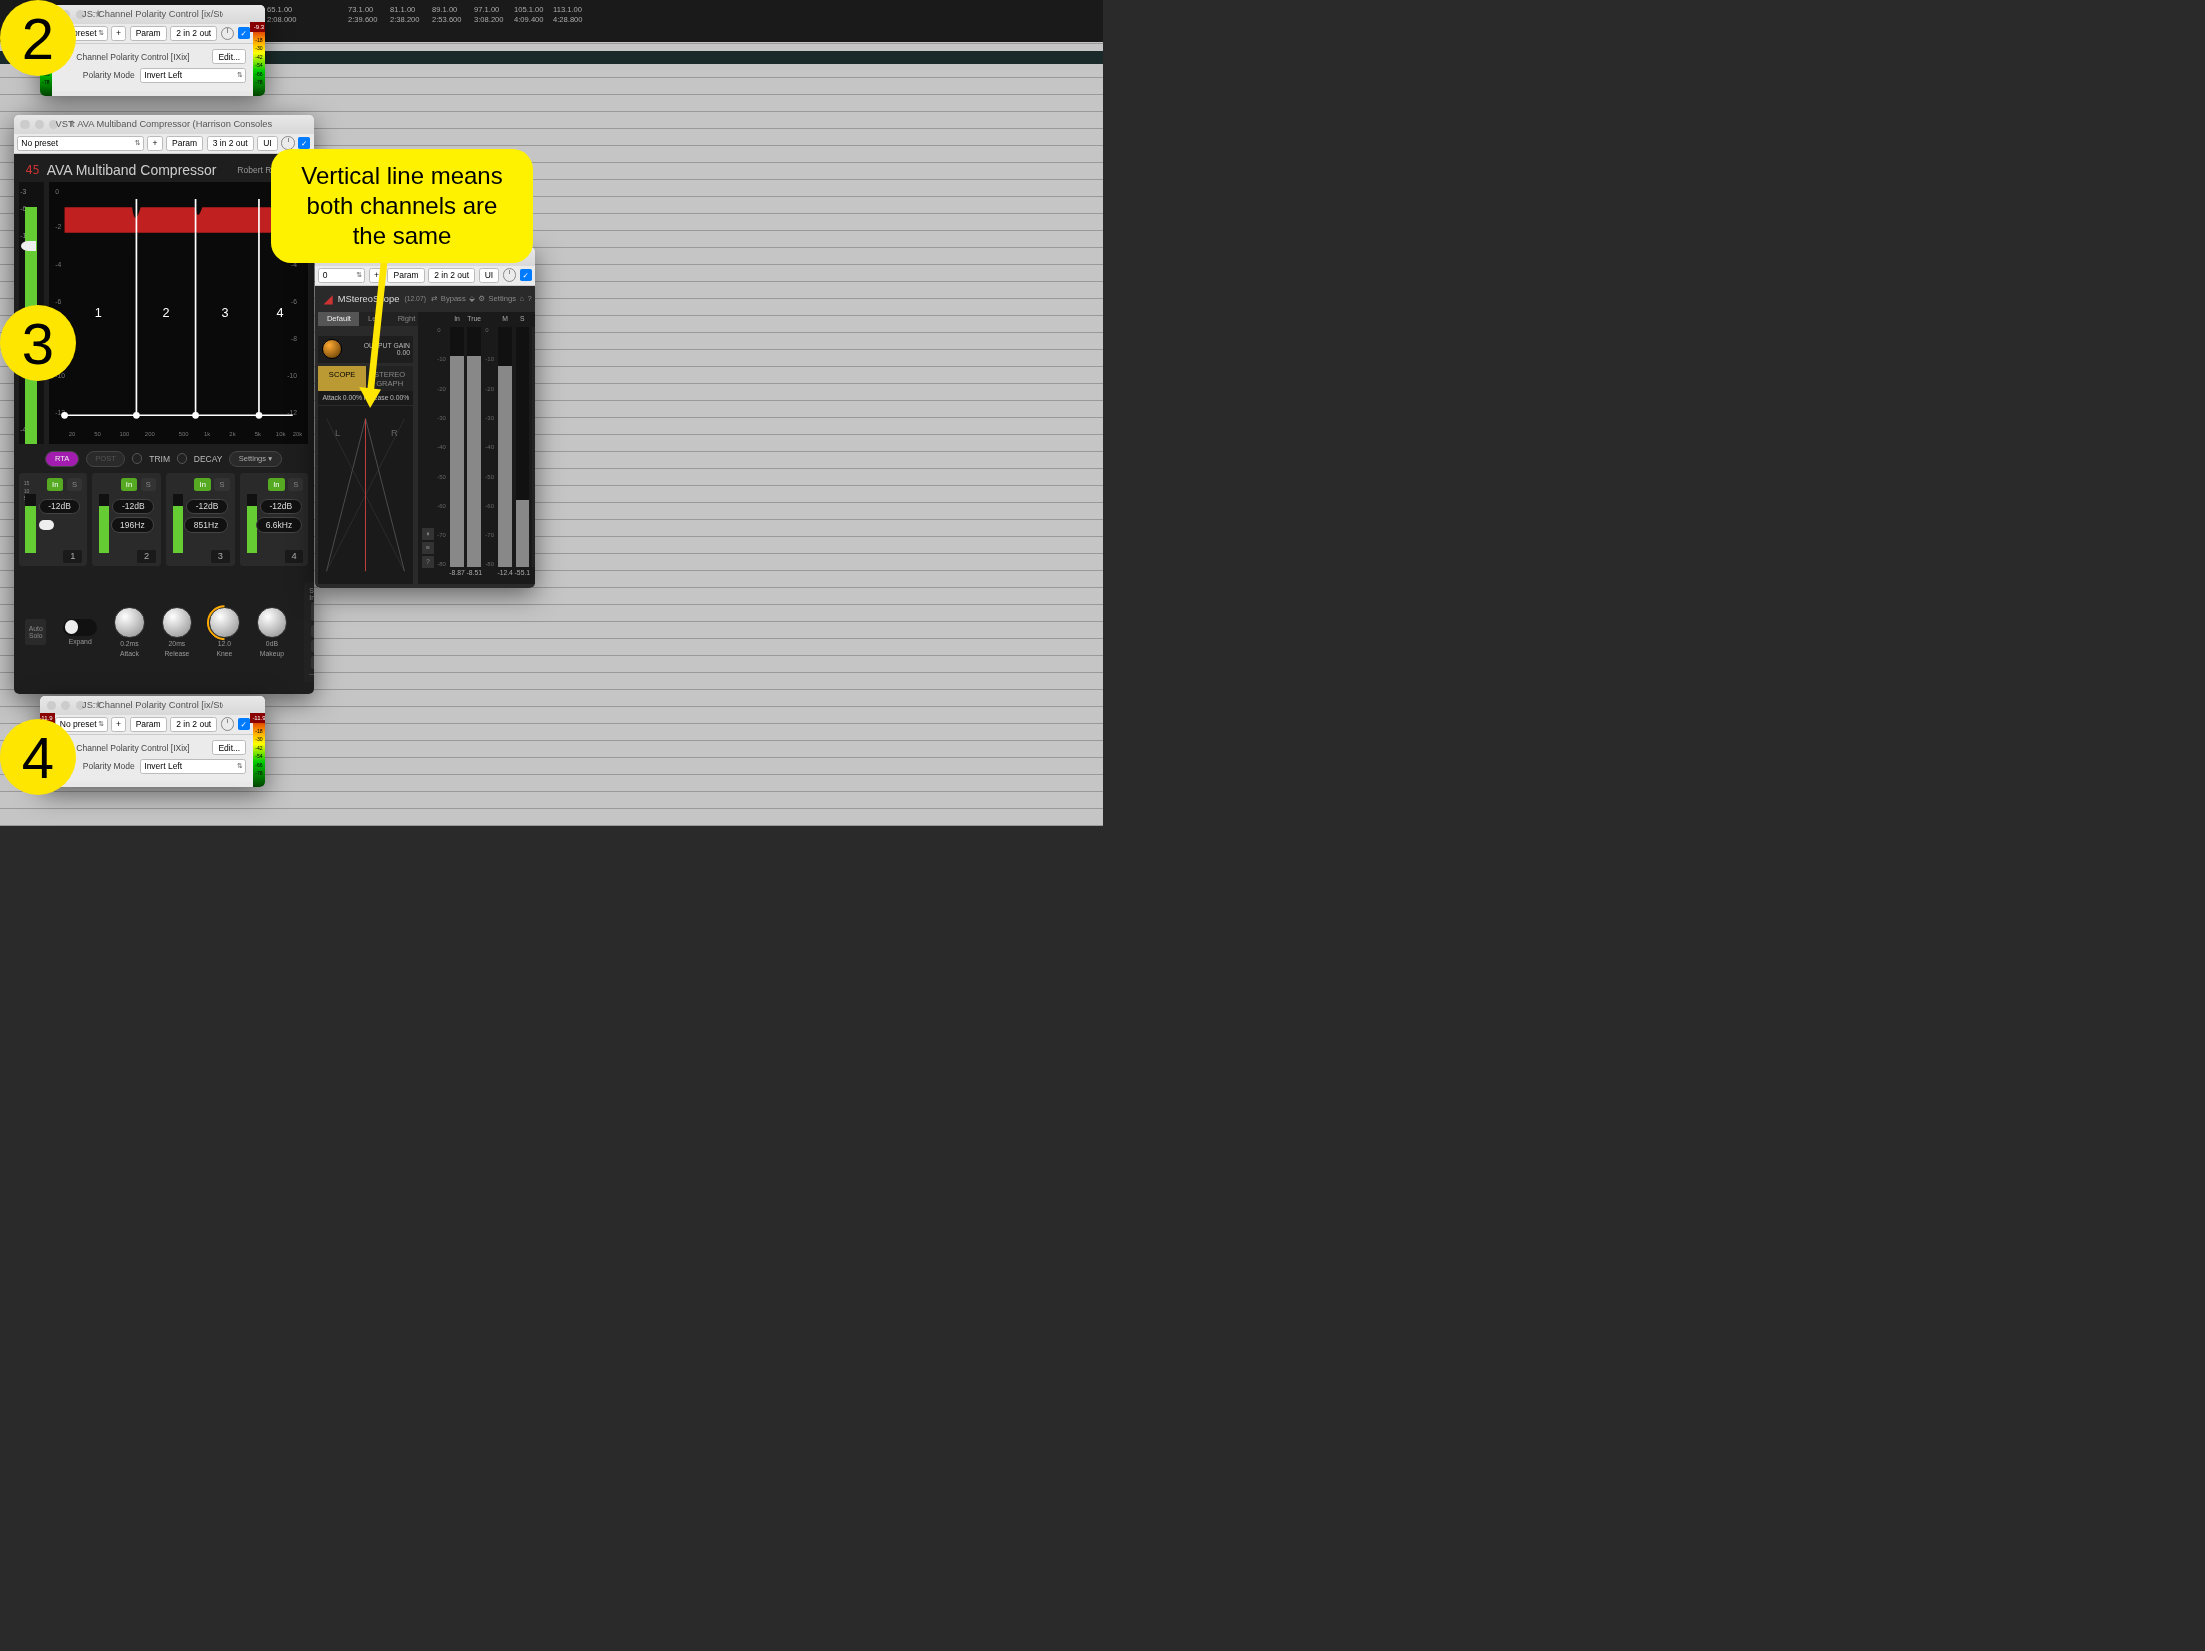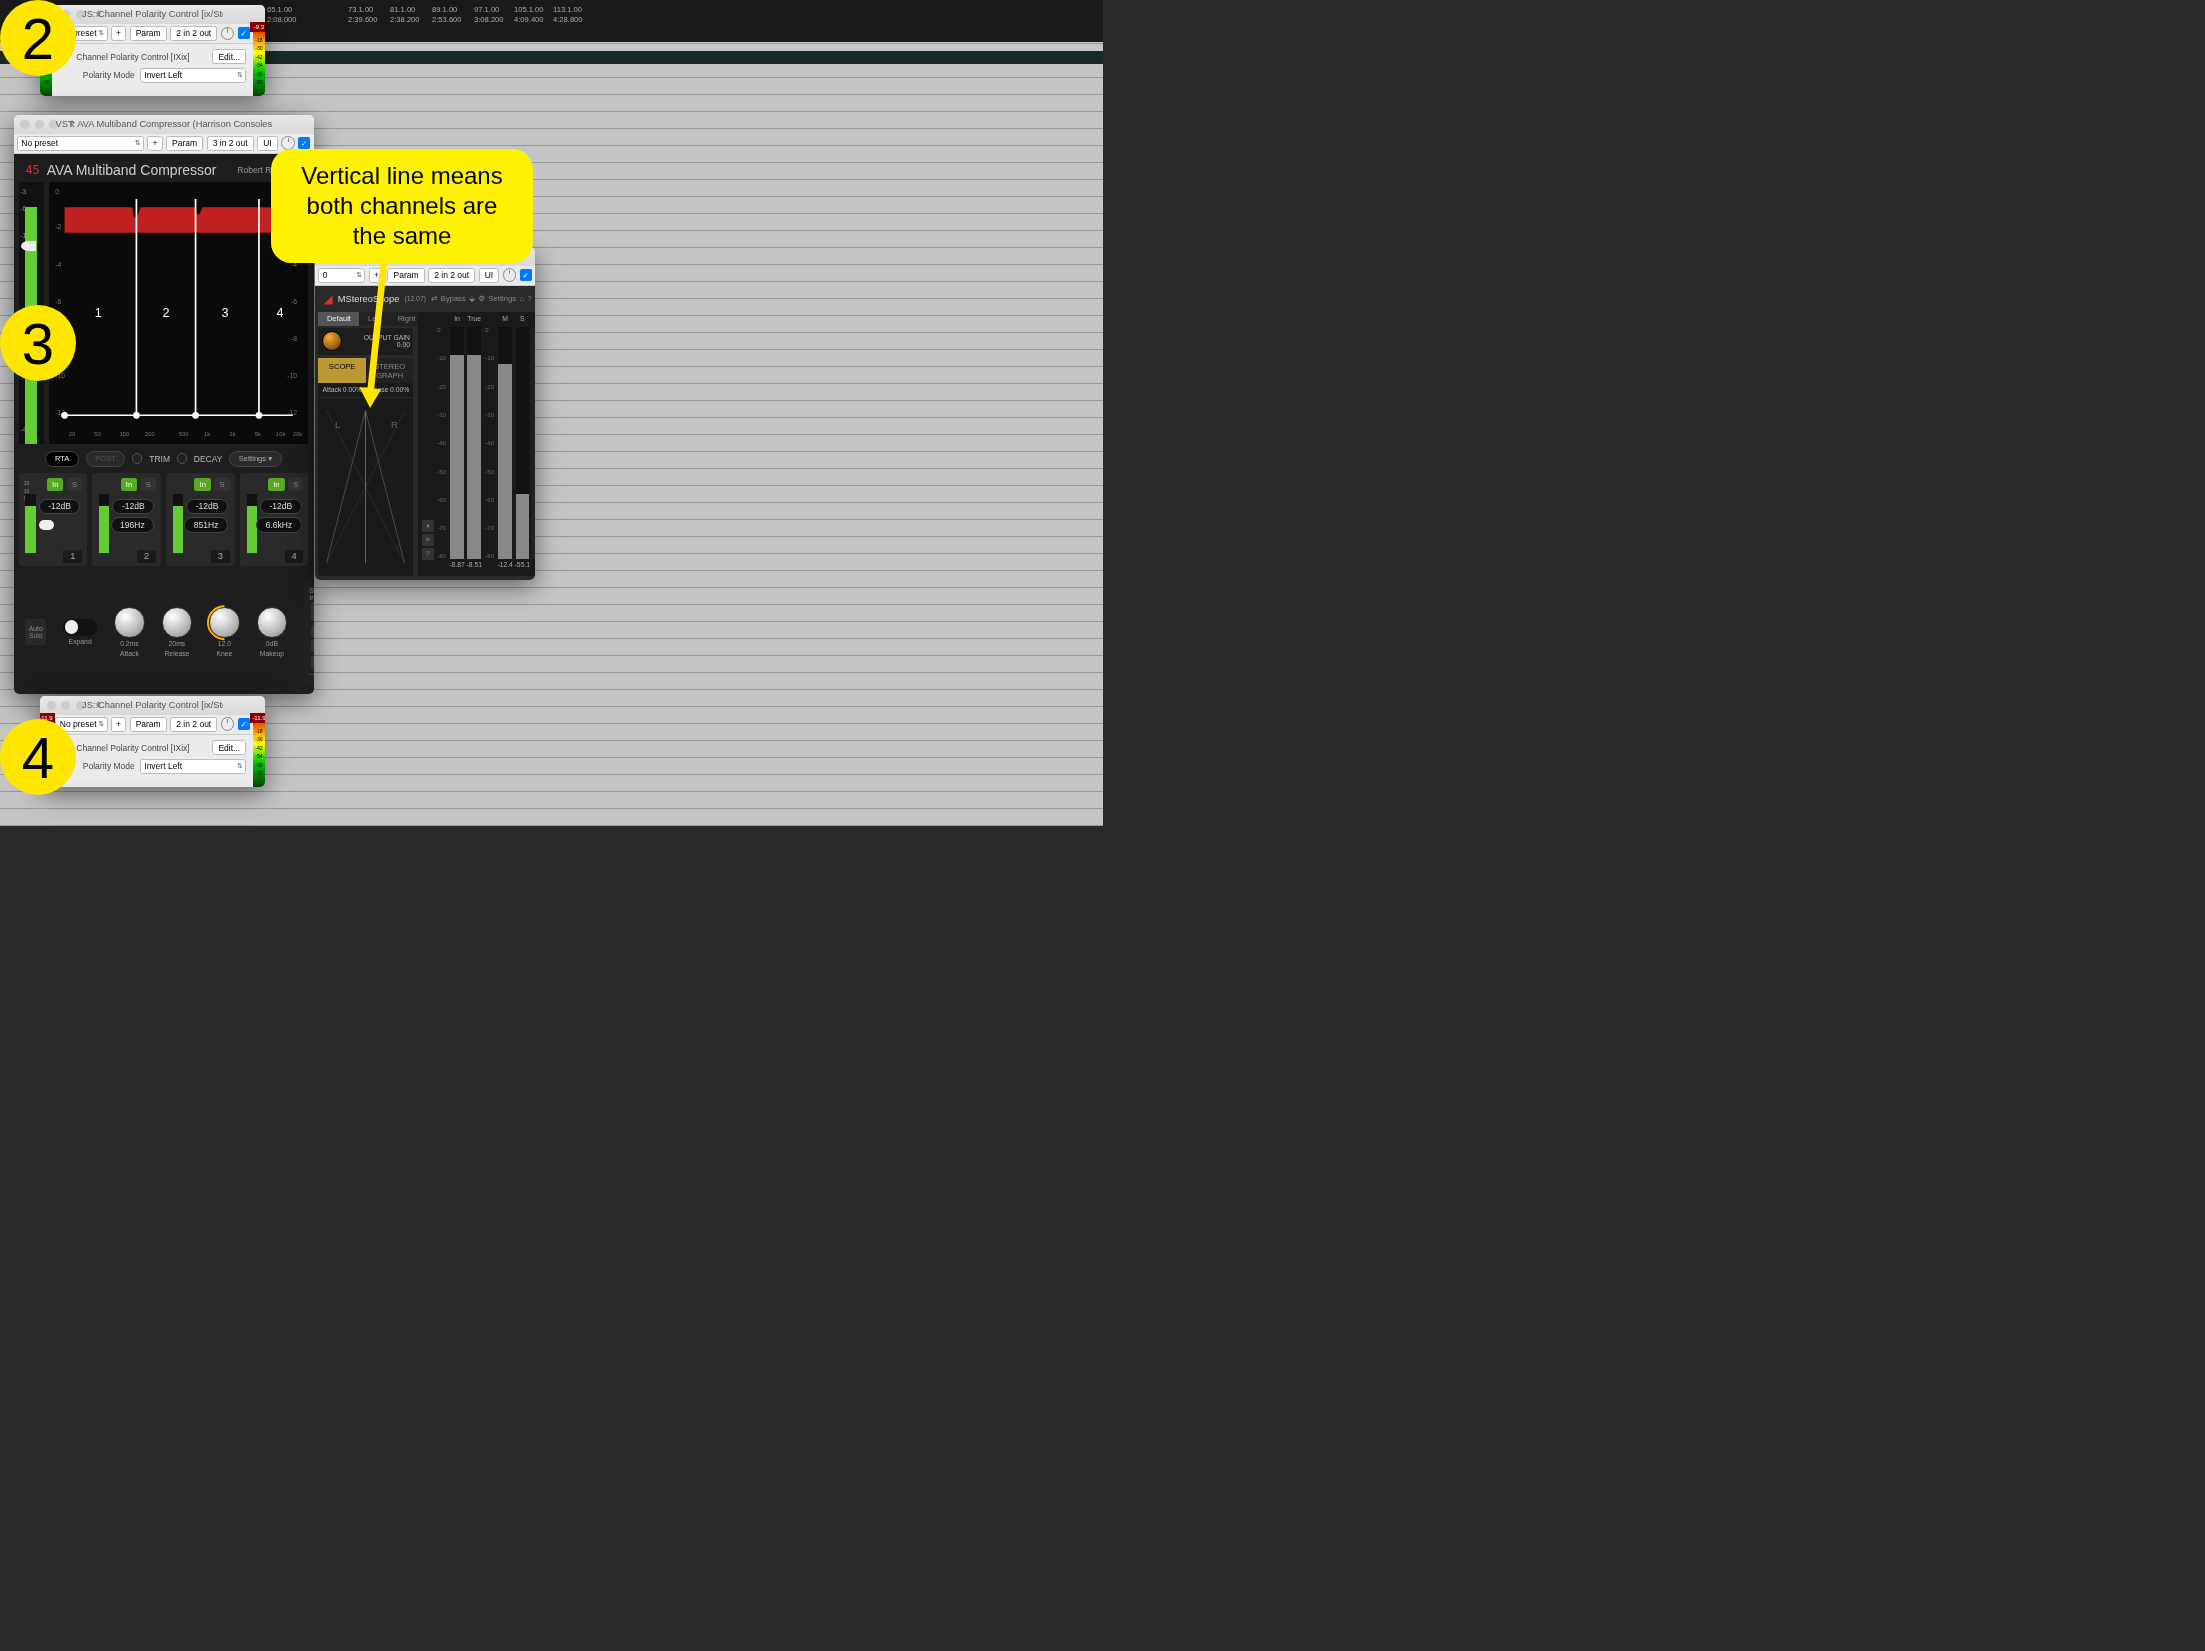--- a/index.html
+++ b/index.html
@@ -44,21 +44,21 @@
 .threshold-meter{width:25.4px;height:262px;background:#111;position:relative;display:flex;flex-direction:column;align-items:center}
 .th-scale{position:absolute;left:1.7px;top:8.5px;font-size:6.8px;color:#888;line-height:1}
 .th-bar{position:absolute;bottom:0;left:6.8px;width:12px;background:#6c3;height:237px}
 .th-handle{position:absolute;left:2.5px;width:15.2px;height:10.2px;background:#eee;border-radius:50% 0 0 50%;top:59px}
 
 .graph-area{flex:1;background:#0a0a0a;height:262px;position:relative}
 .graph-svg{width:100%;height:100%}
 
 .controls-row{display:flex;gap:6.8px;margin-top:6.8px;align-items:center;justify-content:center}
 .ctrl-btn{padding:2.5px 8.5px;background:#2a2a2a;border:0.8px solid #444;border-radius:8.5px;font-size:7.6px;color:#aaa}
-.ctrl-btn.active{background:#000000;color:#eee}
+.ctrl-btn.active{background:#a21caf;color:#eee}
 .toggle-dot{width:10.2px;height:10.2px;border:0.8px solid #555;border-radius:50%;background:#222}
 
 .bands-row{display:flex;gap:5.1px;margin-top:6.8px}
 .band{flex:1;background:#2a2a2a;border-radius:3.4px;padding:5.1px;position:relative;height:93px}
 .band-top{display:flex;align-items:center;gap:3.4px;margin-bottom:3.4px;justify-content:flex-end}
 .band-btn{padding:1.7px 5.1px;font-size:7.6px;border-radius:2.5px;background:#333;color:#888}
 .band-btn.in{background:#5a2;color:#fff}
 .band-meter{position:absolute;left:6.8px;top:20.3px;width:10.2px;height:59px;background:#111;display:flex;flex-direction:column-reverse}
 .band-meter-fill{background:#6c3;height:47px}
 .band-sld{position:absolute;left:22px;top:25.4px;width:12px;height:51px}
@@ -79,21 +79,21 @@
 
 
 .mss-body{background:#2a2a2a;color:#bbb;font-size:7.6px;padding:3.4px}
 .mss-header{display:flex;align-items:center;padding:2.5px 5.1px;gap:5.1px}
 .mss-logo{color:#c33;font-size:12px}
 .mss-title{font-size:9.3px;color:#ddd}
 .mss-ver{font-size:6.8px;color:#888}
 .mss-right{margin-left:auto;display:flex;gap:3.4px;font-size:7.6px;color:#888;align-items:center}
 .mss-main{display:flex;gap:5.1px;margin-top:3.4px}
 .mss-left{width:195px}
-.mss-tabs{display:flex;gap:0;margin-bottom:2px}
+.mss-tabs{display:flex;gap:0;margin-bottom:10px}
 .mss-tab{padding:2.5px 8.5px;background:#222;font-size:7.6px;color:#888}
 .mss-tab.active{background:#555;color:#eee}
 .mss-tab.side{margin-left:auto}
 .mss-output{display:flex;align-items:center;gap:5.1px;padding:3.4px;background:#1e1e1e;margin-bottom:3.4px}
 .mss-outknob{width:20.3px;height:20.3px;border-radius:50%;background:radial-gradient(circle at 35% 30%,#fa3,#530);border:0.8px solid #000}
 .mss-scope-tabs{display:flex}
 .mss-stab{flex:1;padding:3.4px;text-align:center;font-size:7.6px;background:#222;color:#888}
 .mss-stab.active{background:#b93;color:#000}
 .mss-params{display:flex;justify-content:space-around;padding:3.4px;background:#1a1a1a;font-size:6.8px;margin-bottom:1.7px}
 .mss-scope{height:178px;background:#1a1a1a;position:relative}

